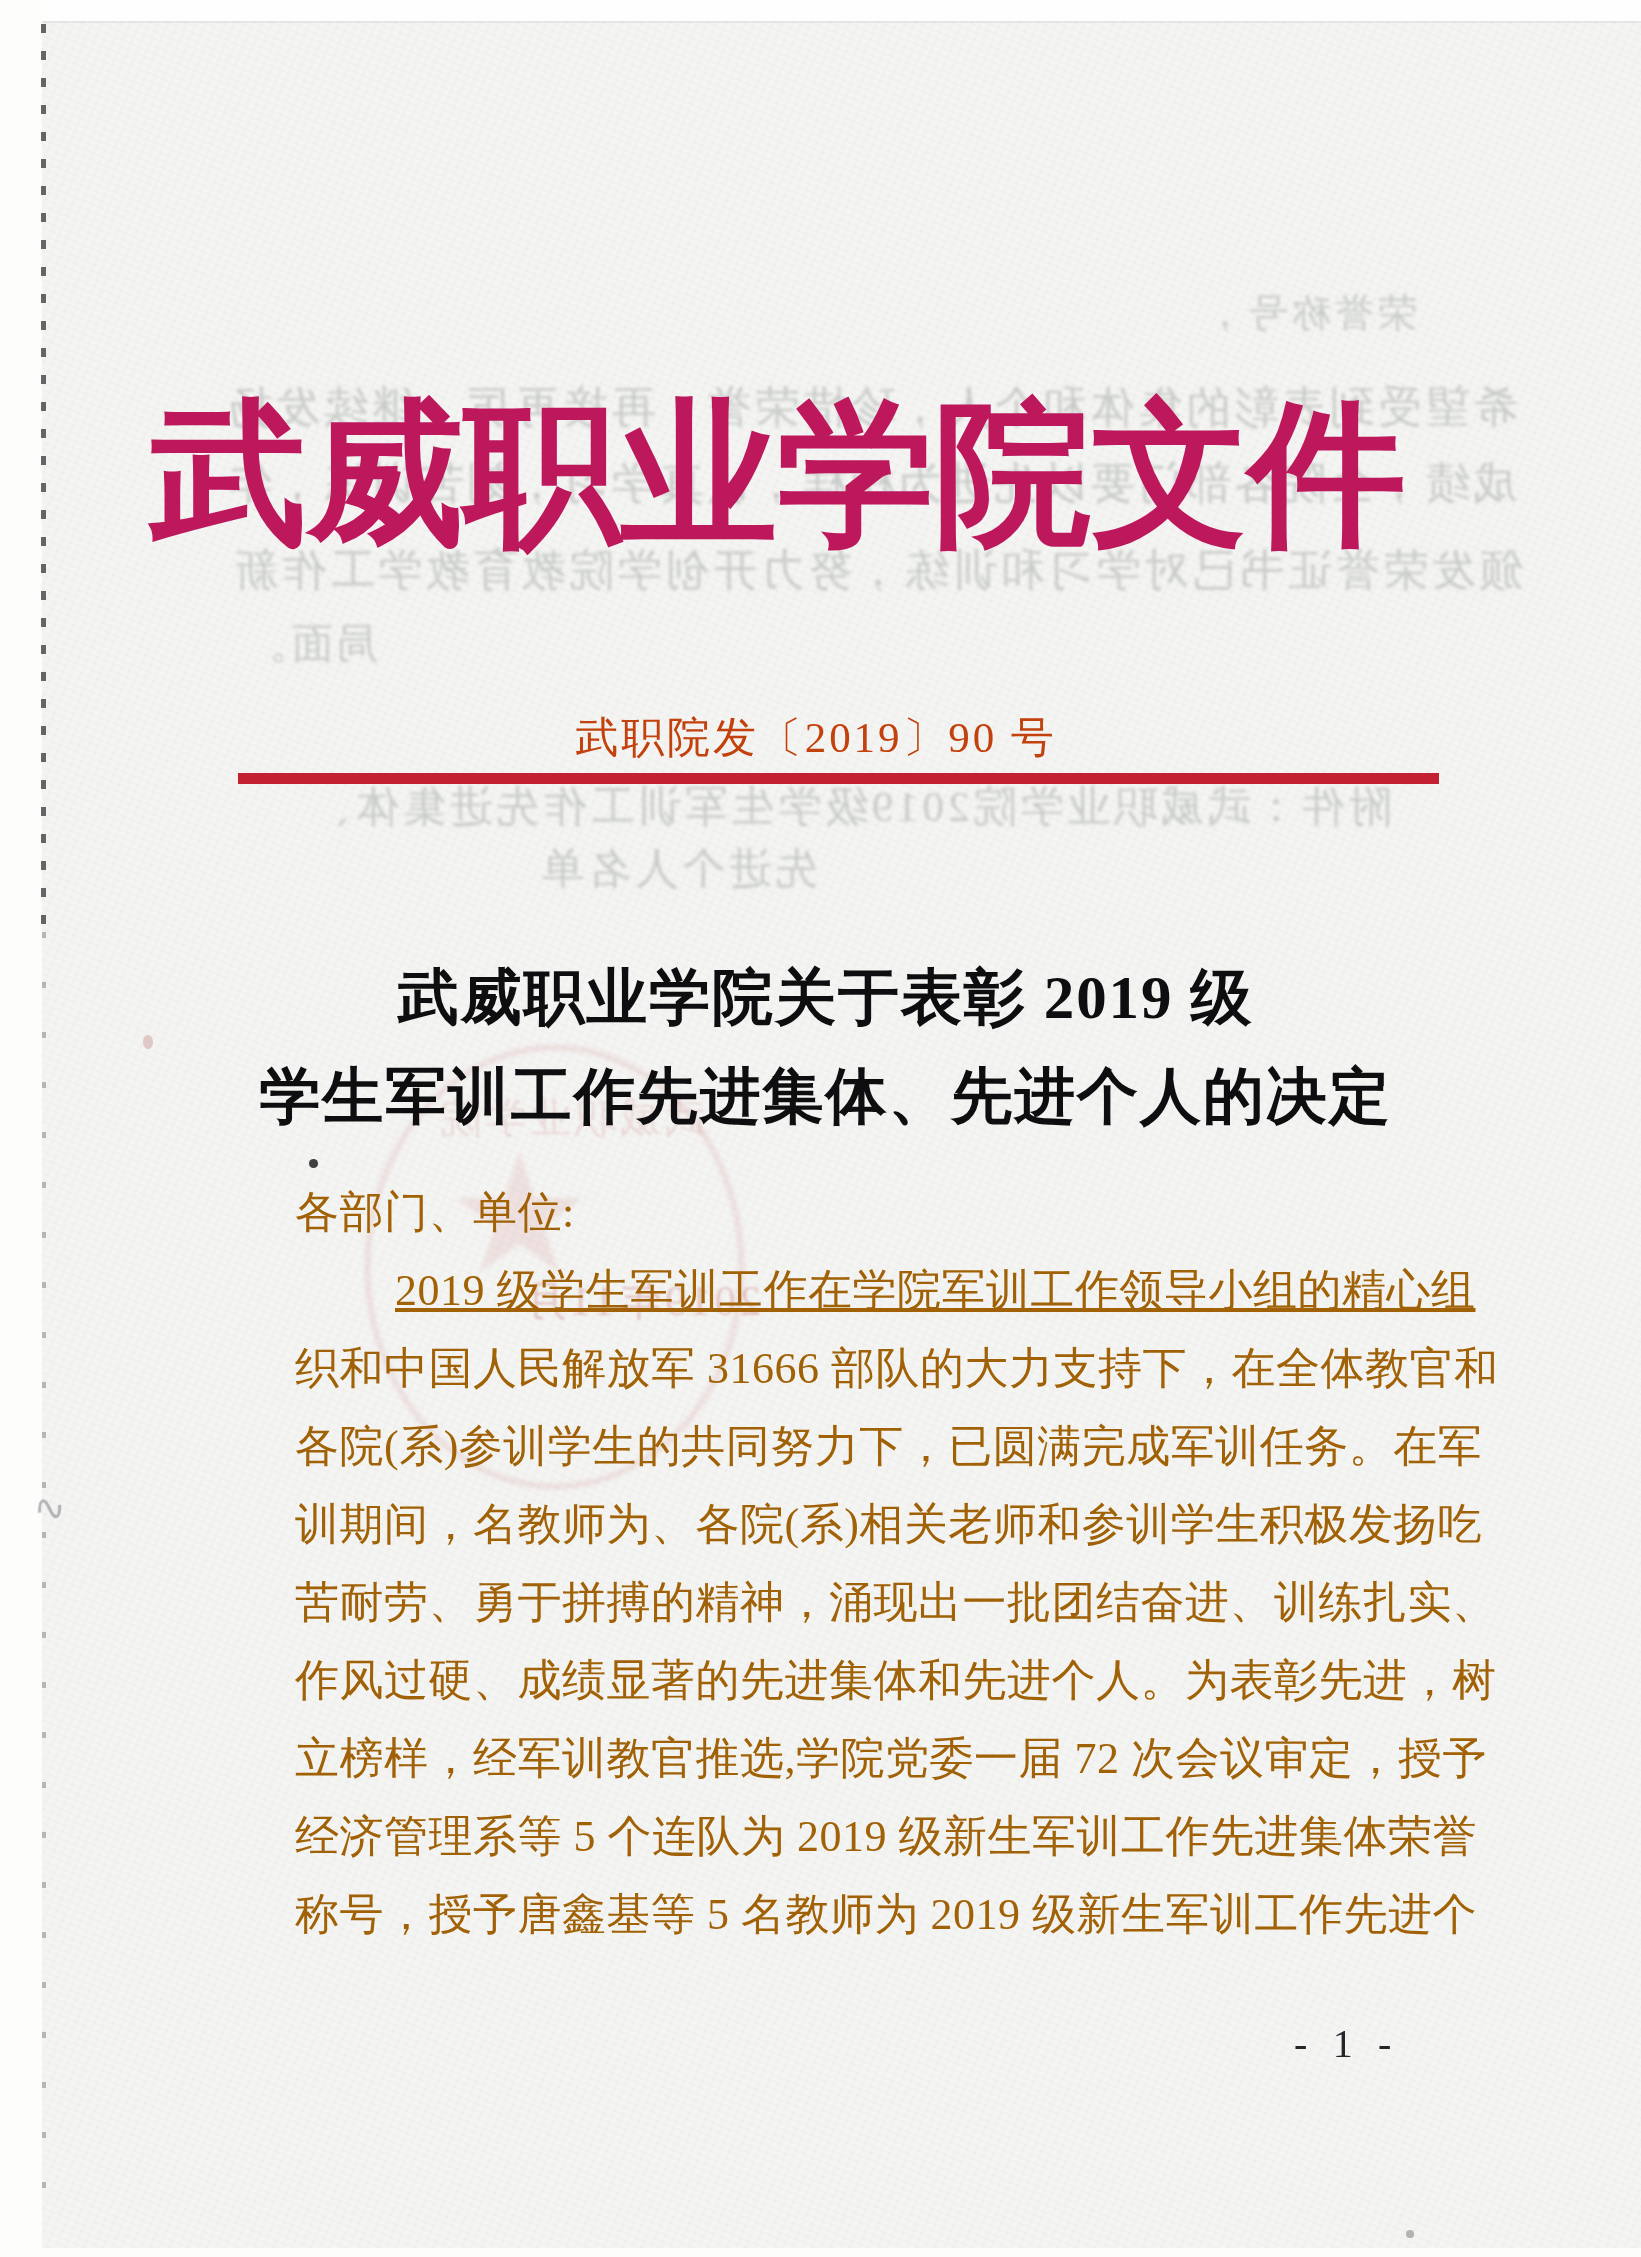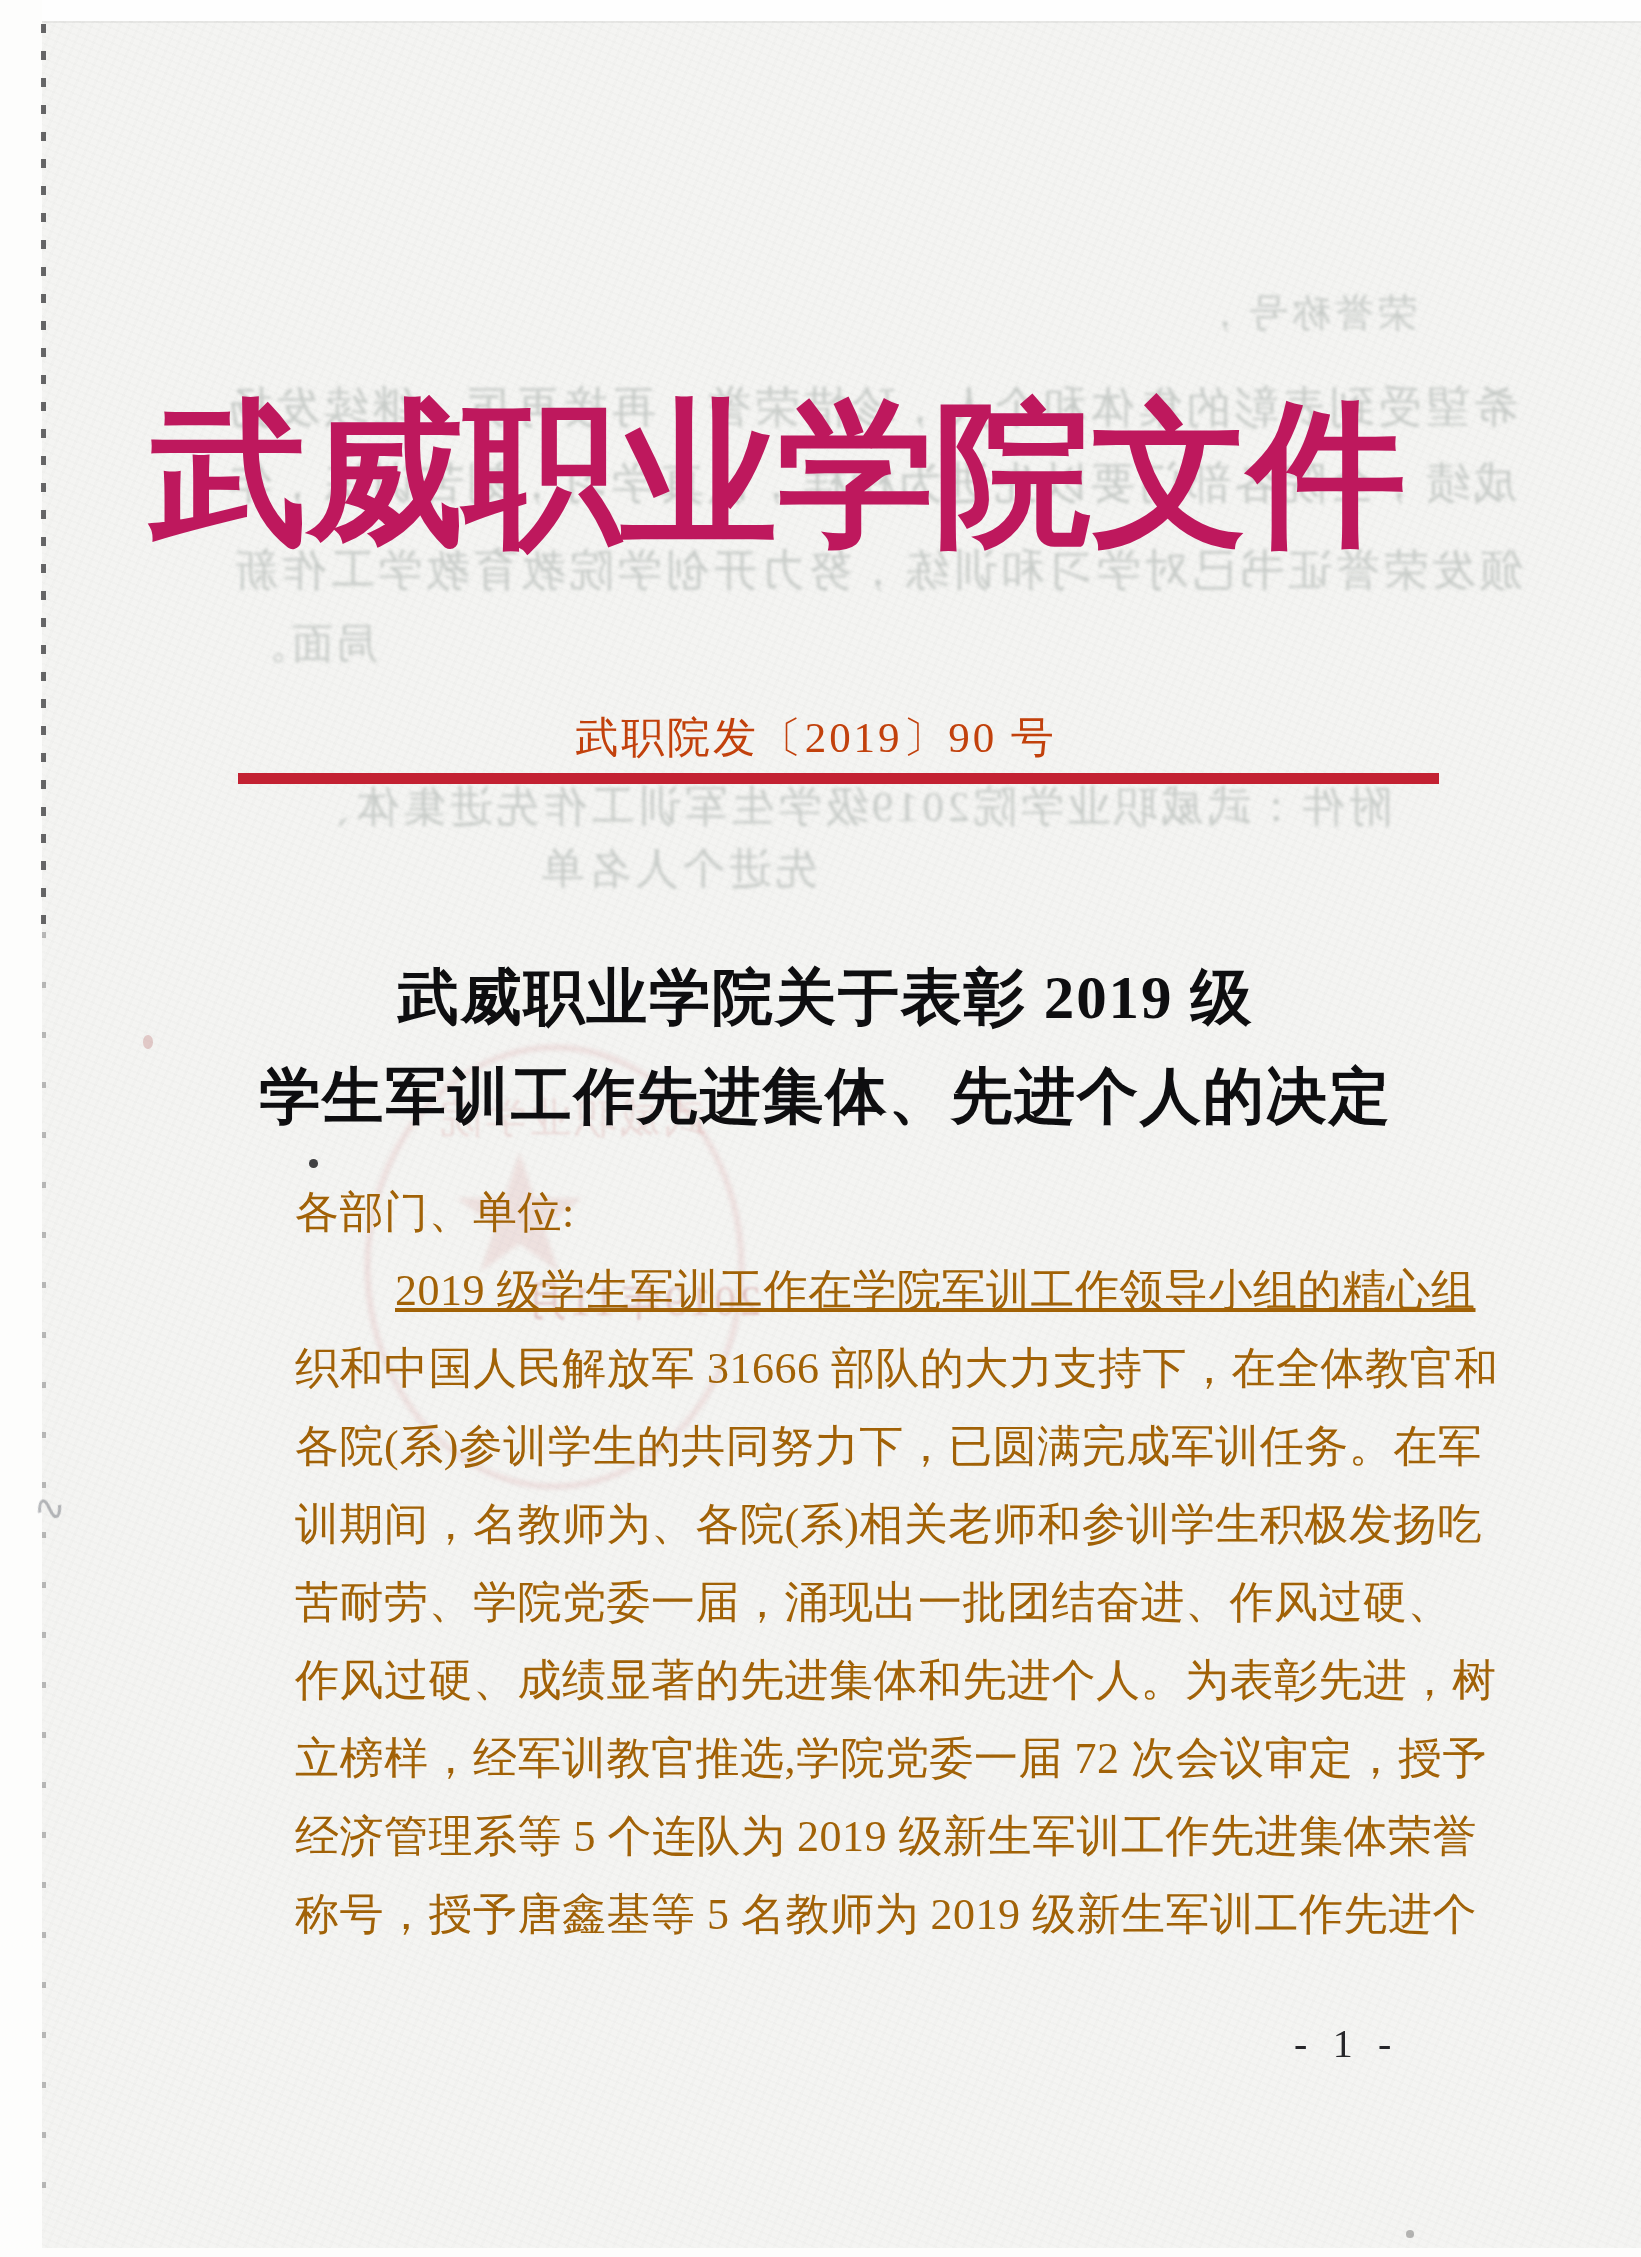--- a/index.html
+++ b/index.html
@@ -139,21 +139,21 @@
     <div>武威职业学院关于表彰 2019 级</div>
     <div>学生军训工作先进集体、先进个人的决定</div>
   </div>
 
   <div class="body-block">
     <div class="body-line">各部门、单位:</div>
     <div class="body-line indent">2019 级学生军训工作在学院军训工作领导小组的精心组</div>
     <div class="body-line">织和中国人民解放军 31666 部队的大力支持下，在全体教官和</div>
     <div class="body-line">各院(系)参训学生的共同努力下，已圆满完成军训任务。在军</div>
     <div class="body-line">训期间，名教师为、各院(系)相关老师和参训学生积极发扬吃</div>
-    <div class="body-line">苦耐劳、学院党委一届，涌现出一批团结奋进、作风过硬、</div>
+    <div class="body-line">苦耐劳、勇于拼搏的精神，涌现出一批团结奋进、训练扎实、</div>
     <div class="body-line">作风过硬、成绩显著的先进集体和先进个人。为表彰先进，树</div>
     <div class="body-line">立榜样，经军训教官推选,学院党委一届 72 次会议审定，授予</div>
     <div class="body-line">经济管理系等 5 个连队为 2019 级新生军训工作先进集体荣誉</div>
     <div class="body-line">称号，授予唐鑫基等 5 名教师为 2019 级新生军训工作先进个</div>
   </div>
 
   <div class="page-number">- 1 -</div>
 
 </div>
 

